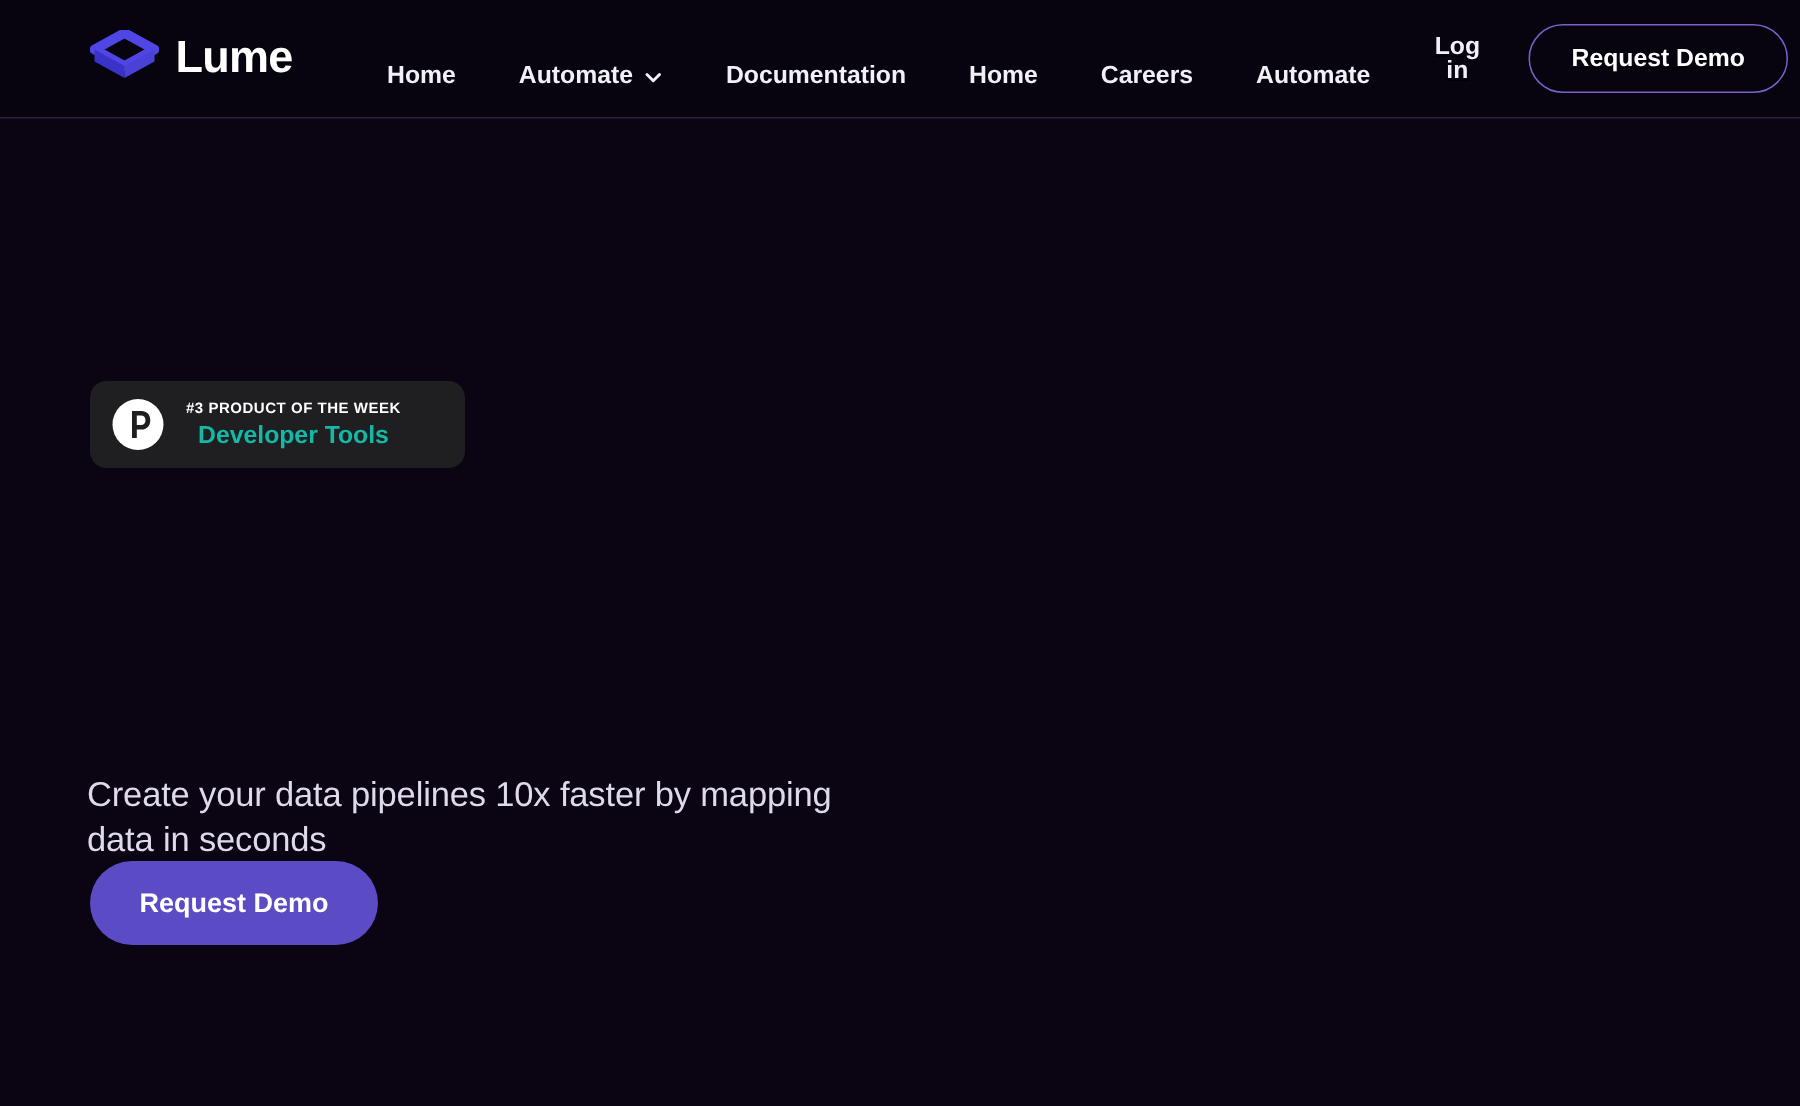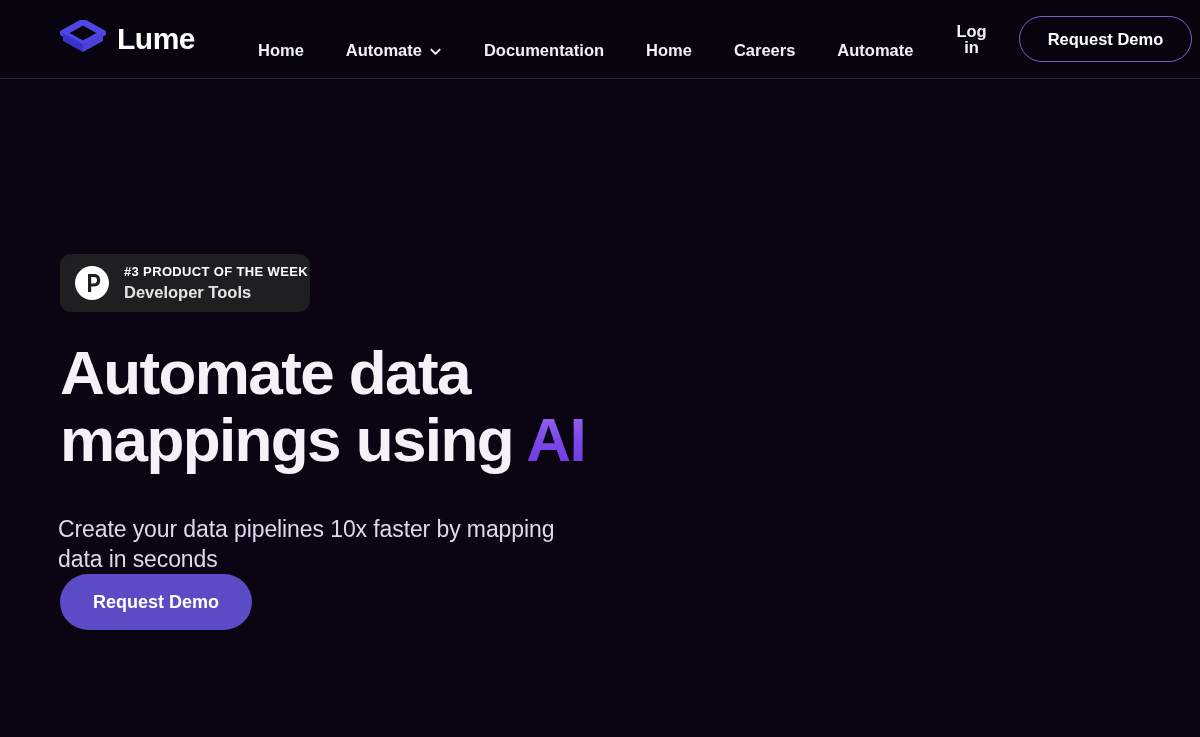--- a/index.html
+++ b/index.html
@@ -139,33 +139,34 @@
     width: 36px;
     height: 36px;
     flex: 0 0 36px;
     display: block;
   }
 
   .ph-text { display: flex; flex-direction: column; gap: 3px; }
 
   .ph-kicker {
     color: #ffffff;
-    font-size: 13px;
+    font-size: 10px;
     font-weight: 700;
     letter-spacing: 0.35px;
     line-height: 1.1;
     white-space: nowrap;
   }
 
   .ph-title {
-    color: #e5e5e5;
+    color: #14b8a6;
     font-size: 16.5px;
     font-weight: 700;
     line-height: 1.1;
     white-space: nowrap;
+    text-align: center;
   }
 
   .hero-title {
     position: absolute;
     top: 261px;
     left: 60px;
     color: #f4f2f8;
     font-size: 62px;
     font-weight: 700;
     line-height: 1.08;
@@ -278,22 +279,18 @@
         <circle cx="18" cy="18" r="17" fill="#ffffff"></circle>
         <path d="M14 9 L14 27 L17.2 27 L17.2 21.4 L20.2 21.4 C23.9 21.4 26.2 19 26.2 15.2 C26.2 11.4 23.9 9 20.2 9 Z M17.2 12 L20 12 C21.9 12 23 13.2 23 15.2 C23 17.2 21.9 18.4 20 18.4 L17.2 18.4 Z" fill="#1f1f21"></path>
       </svg>
     </span>
     <span class="ph-text">
       <span class="ph-kicker">#3 PRODUCT OF THE WEEK</span>
       <span class="ph-title">Developer Tools</span>
     </span>
   </div>
 
-  <h1 class="hero-title">
-    <span>Automate data</span><br>
-    <span>mappings using </span><span class="accent-ai">AI</span>
-  </h1>
 
   <p class="hero-sub">Create your data pipelines 10x faster by mapping data in seconds</p>
 
   <button class="btn-primary">Request Demo</button>
 
 </main>
 
 </body></html>

